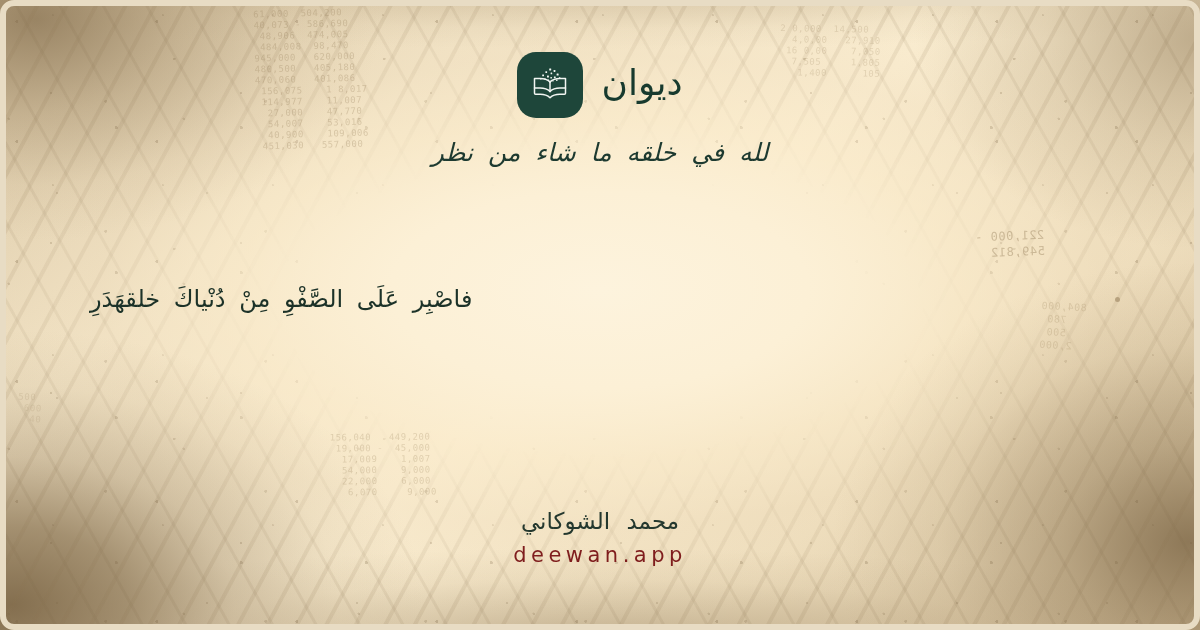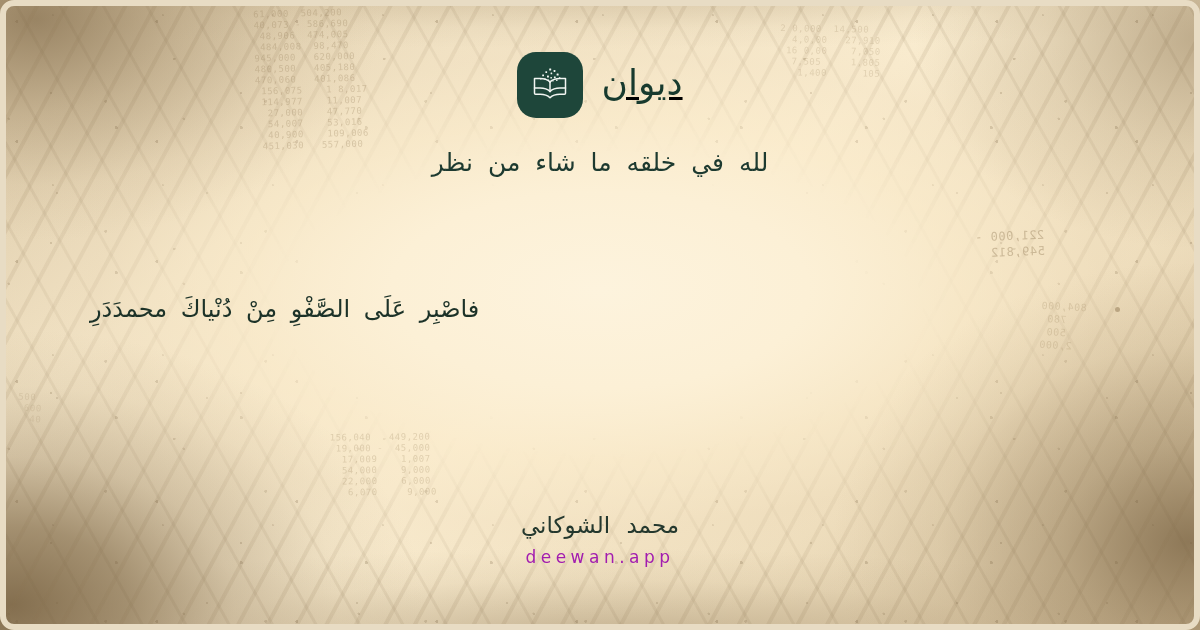--- a/index.html
+++ b/index.html
@@ -138,21 +138,20 @@
   }
 
   
   .brand {
     display: flex;
     flex-direction: row-reverse;
     align-items: center;
     justify-content: center;
     gap: 18px;
     margin-top: 52px;
-    text-decoration: underline;
   }
   .brand-mark {
     width: 66px;
     height: 66px;
     border-radius: 19px;
     background: #1e463a;
     display: flex;
     align-items: center;
     justify-content: center;
     flex: none;
@@ -162,27 +161,28 @@
     font-size: 36px;
     font-weight: 400;
     color: #173a2e;
     letter-spacing: 0;
     line-height: 1;
     padding-bottom: 4px;
   }
 
   
   .poem-title {
-    margin-top: 26px;
+    margin-top: 16px;
     font-size: 25px;
     color: #1d3a30;
     letter-spacing: 0.5px;
     word-spacing: 7px;
     text-align: center;
     line-height: 1.5;
+    font-style: italic;
   }
 
   
   .verse-wrap {
     margin-top: 108px;
     width: 1040px;
     display: flex;
     flex-direction: row;
     align-items: center;
     justify-content: space-between;
@@ -218,23 +218,23 @@
     gap: 12px;
   }
   .poet-name {
     font-size: 23px;
     color: #24382e;
     word-spacing: 9px;
     line-height: 1;
   }
   .site-url {
     direction: ltr;
-    font-size: 17px;
+    font-size: 21px;
     letter-spacing: 4.5px;
-    color: #a21caf;
+    color: #7f1d1d;
     line-height: 1;
   }
 </style>
 </head>
 <body>
 
 <div id="poem-card">
 
   <div class="tex tex-base"></div>
   <div class="tex tex-vignette"></div>
@@ -307,21 +307,21 @@
           </g>
         </svg>
       </div>
       <div class="brand-name">ديوان</div>
     </div>
 
     <div class="poem-title">لله في خلقه ما شاء من نظر</div>
 
     <div class="verse-wrap">
       <div class="verse-sep"></div>
-      <div class="hemistich hemistich-left">فاصْبِر عَلَى الصَّفْوِ مِنْ دُنْياكَ محمدَدَرِ</div>
+      <div class="hemistich hemistich-left">فاصْبِر عَلَى الصَّفْوِ مِنْ دُنْياكَ خلقهَدَرِ</div>
     </div>
 
     <div class="footer">
       <div class="poet-name">محمد الشوكاني</div>
       <div class="site-url">deewan.app</div>
     </div>
 
   </div>
 </div>
 

